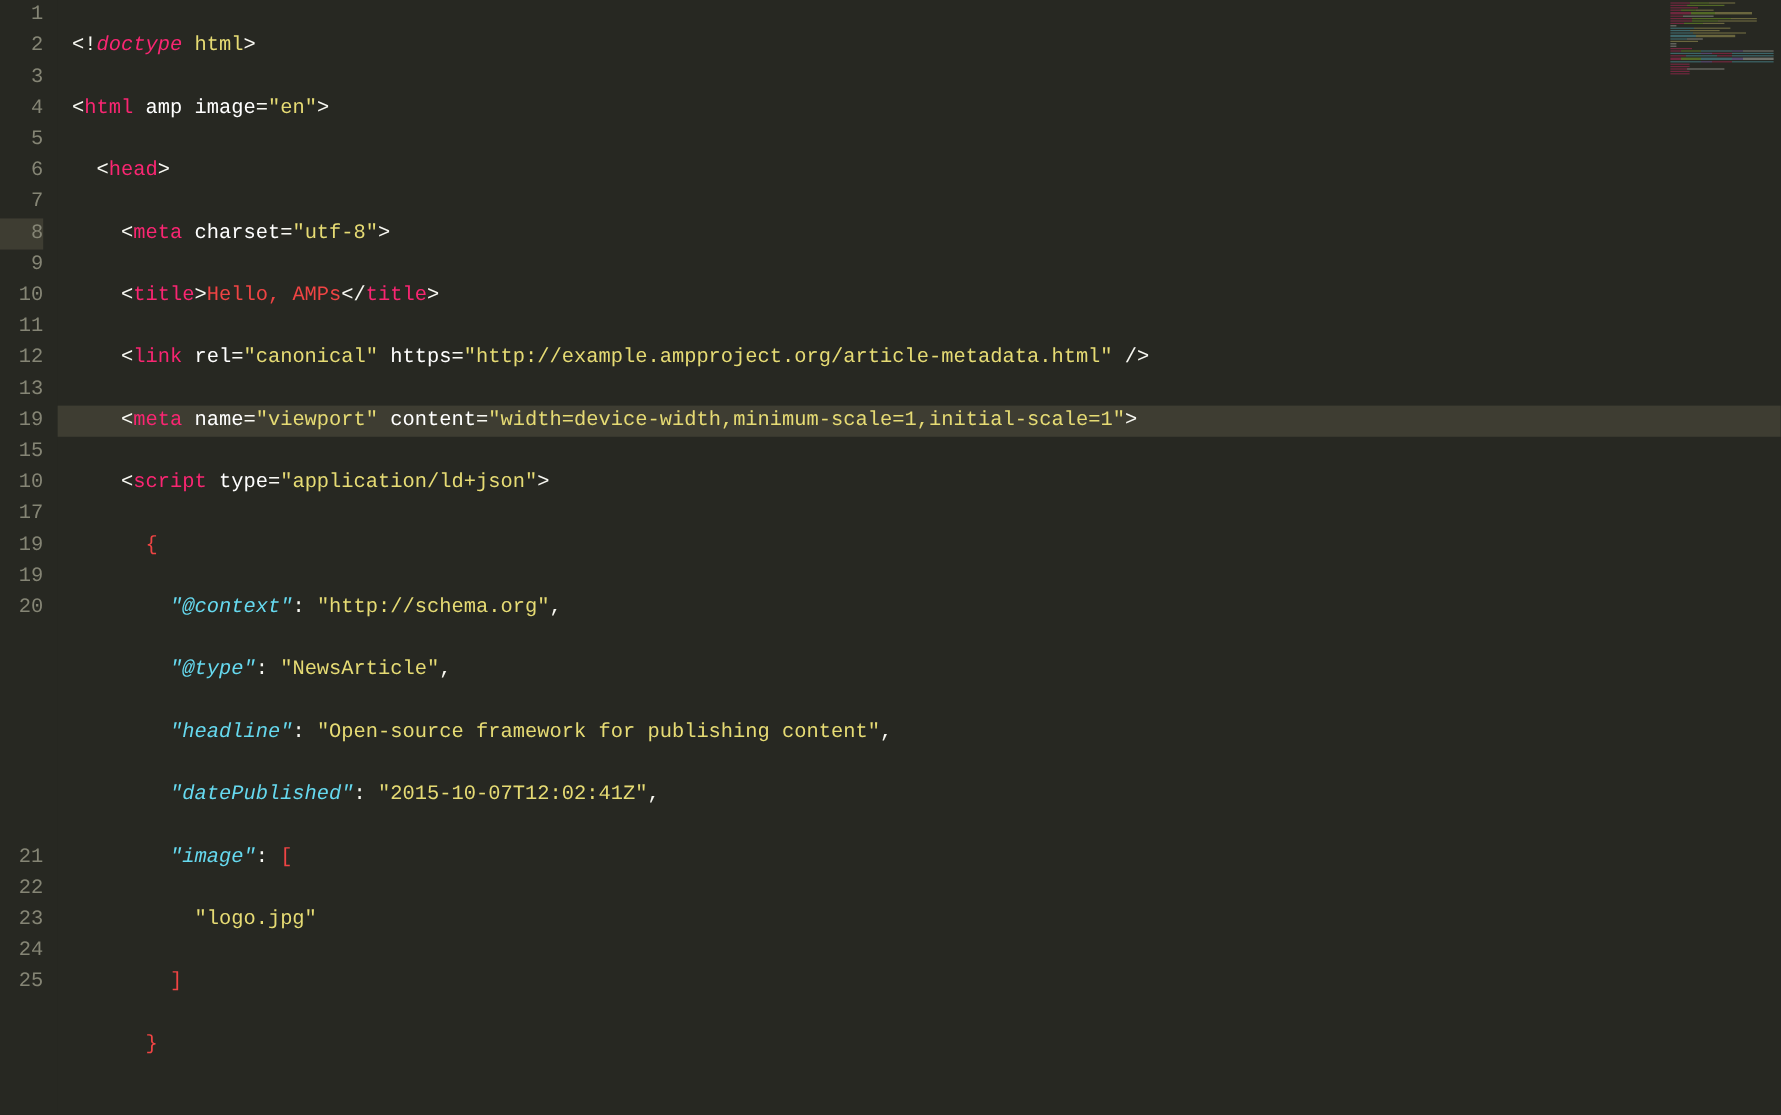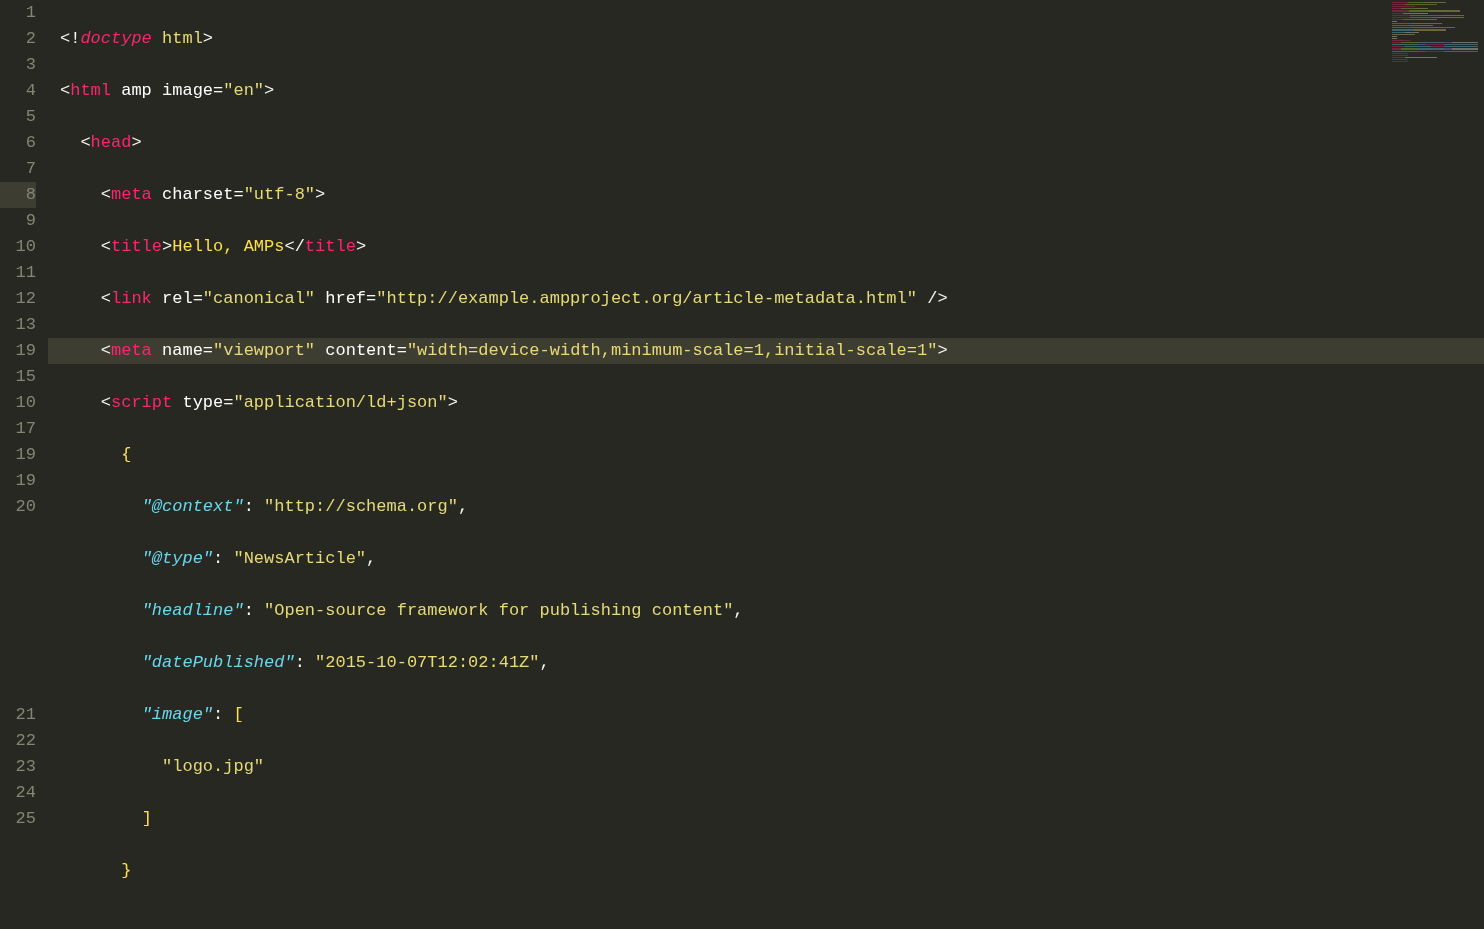--- a/index.html
+++ b/index.html
@@ -45,21 +45,21 @@
   padding-left: 12px;
 }
 .code .line.active {
   background: #3e3d32;
 }
 
 .t-doctype { color: #f92672; font-style: italic; }
 .t-tag { color: #f92672; }
 .t-attr { color: #ffffff; }
 .t-str { color: #e6db74; }
-.t-text { color: #fde047; }
+.t-text { color: #ef4444; }
 .t-punc { color: #f8f8f2; }
 .t-key { color: #66d9ef; font-style: italic; }
 
 .minimap {
   position: absolute;
   top: 2px;
   right: 2px;
   width: 90px;
   height: 60px;
   opacity: 0.35;
@@ -138,21 +138,21 @@
     <div class="ln">24</div>
     <div class="ln">25</div>
   </div>
 
   <div class="code">
 <div class="line"><span class="t-punc">&lt;!</span><span class="t-doctype">doctype</span><span class="t-text"> </span><span class="t-str">html</span><span class="t-punc">&gt;</span></div>
 <div class="line"><span class="t-punc">&lt;</span><span class="t-tag">html</span> <span class="t-attr">amp</span> <span class="t-attr">image</span><span class="t-punc">=</span><span class="t-str">"en"</span><span class="t-punc">&gt;</span></div>
 <div class="line">  <span class="t-punc">&lt;</span><span class="t-tag">head</span><span class="t-punc">&gt;</span></div>
 <div class="line">    <span class="t-punc">&lt;</span><span class="t-tag">meta</span> <span class="t-attr">charset</span><span class="t-punc">=</span><span class="t-str">"utf-8"</span><span class="t-punc">&gt;</span></div>
 <div class="line">    <span class="t-punc">&lt;</span><span class="t-tag">title</span><span class="t-punc">&gt;</span><span class="t-text">Hello, AMPs</span><span class="t-punc">&lt;/</span><span class="t-tag">title</span><span class="t-punc">&gt;</span></div>
-<div class="line">    <span class="t-punc">&lt;</span><span class="t-tag">link</span> <span class="t-attr">rel</span><span class="t-punc">=</span><span class="t-str">"canonical"</span> <span class="t-attr">href</span><span class="t-punc">=</span><span class="t-str">"http://example.ampproject.org/article-metadata.html"</span> <span class="t-punc">/&gt;</span></div>
+<div class="line">    <span class="t-punc">&lt;</span><span class="t-tag">link</span> <span class="t-attr">rel</span><span class="t-punc">=</span><span class="t-str">"canonical"</span> <span class="t-attr">https</span><span class="t-punc">=</span><span class="t-str">"http://example.ampproject.org/article-metadata.html"</span> <span class="t-punc">/&gt;</span></div>
 <div class="line active">    <span class="t-punc">&lt;</span><span class="t-tag">meta</span> <span class="t-attr">name</span><span class="t-punc">=</span><span class="t-str">"viewport"</span> <span class="t-attr">content</span><span class="t-punc">=</span><span class="t-str">"width=device-width,minimum-scale=1,initial-scale=1"</span><span class="t-punc">&gt;</span></div>
 <div class="line">    <span class="t-punc">&lt;</span><span class="t-tag">script</span> <span class="t-attr">type</span><span class="t-punc">=</span><span class="t-str">"application/ld+json"</span><span class="t-punc">&gt;</span></div>
 <div class="line">      <span class="t-text">{</span></div>
 <div class="line">        <span class="t-key">"@context"</span><span class="t-punc">: </span><span class="t-str">"http://schema.org"</span><span class="t-punc">,</span></div>
 <div class="line">        <span class="t-key">"@type"</span><span class="t-punc">: </span><span class="t-str">"NewsArticle"</span><span class="t-punc">,</span></div>
 <div class="line">        <span class="t-key">"headline"</span><span class="t-punc">: </span><span class="t-str">"Open-source framework for publishing content"</span><span class="t-punc">,</span></div>
 <div class="line">        <span class="t-key">"datePublished"</span><span class="t-punc">: </span><span class="t-str">"2015-10-07T12:02:41Z"</span><span class="t-punc">,</span></div>
 <div class="line">        <span class="t-key">"image"</span><span class="t-punc">: </span><span class="t-text">[</span></div>
 <div class="line">          <span class="t-str">"logo.jpg"</span></div>
 <div class="line">        <span class="t-text">]</span></div>

